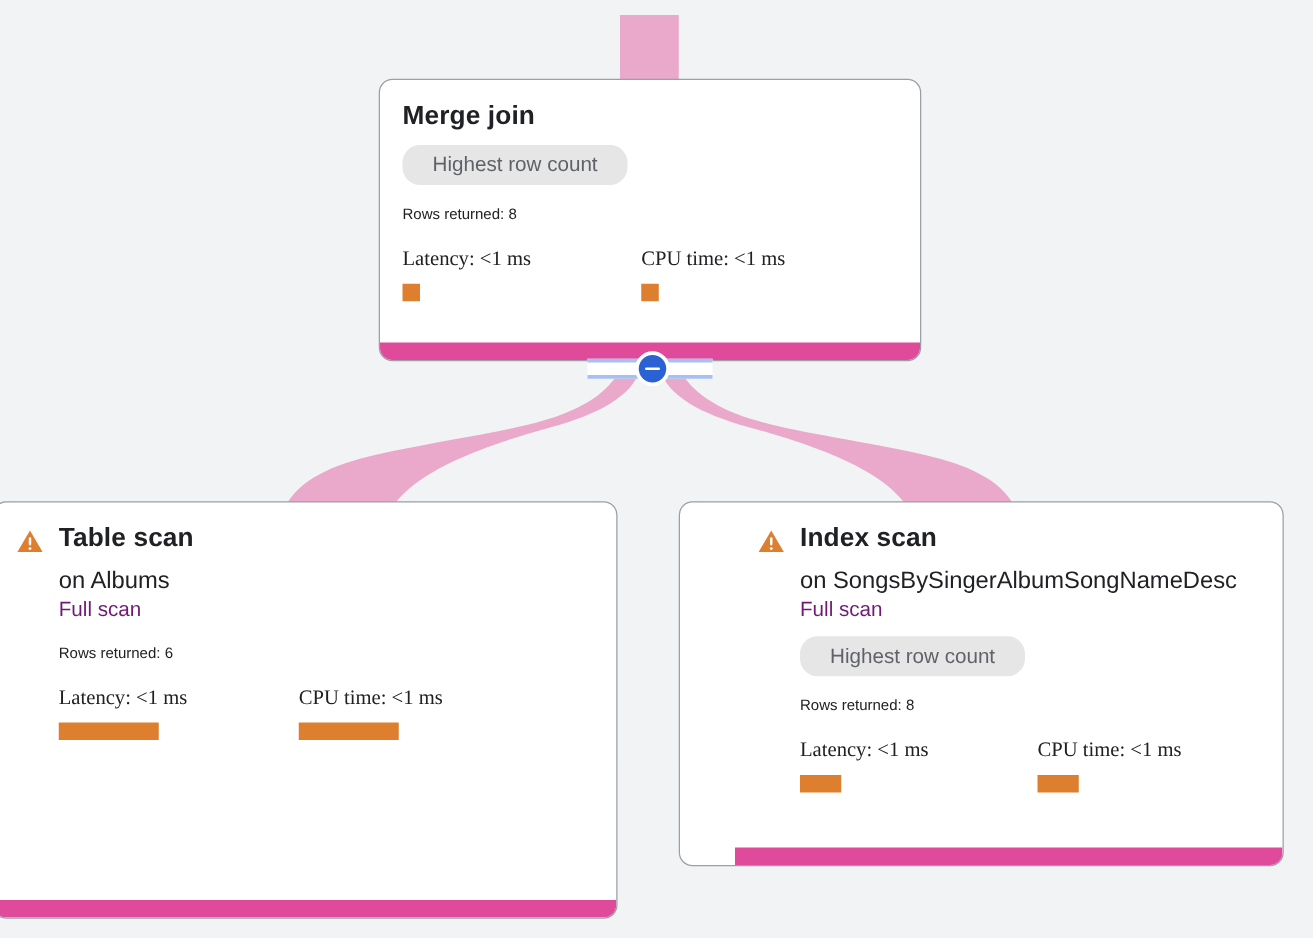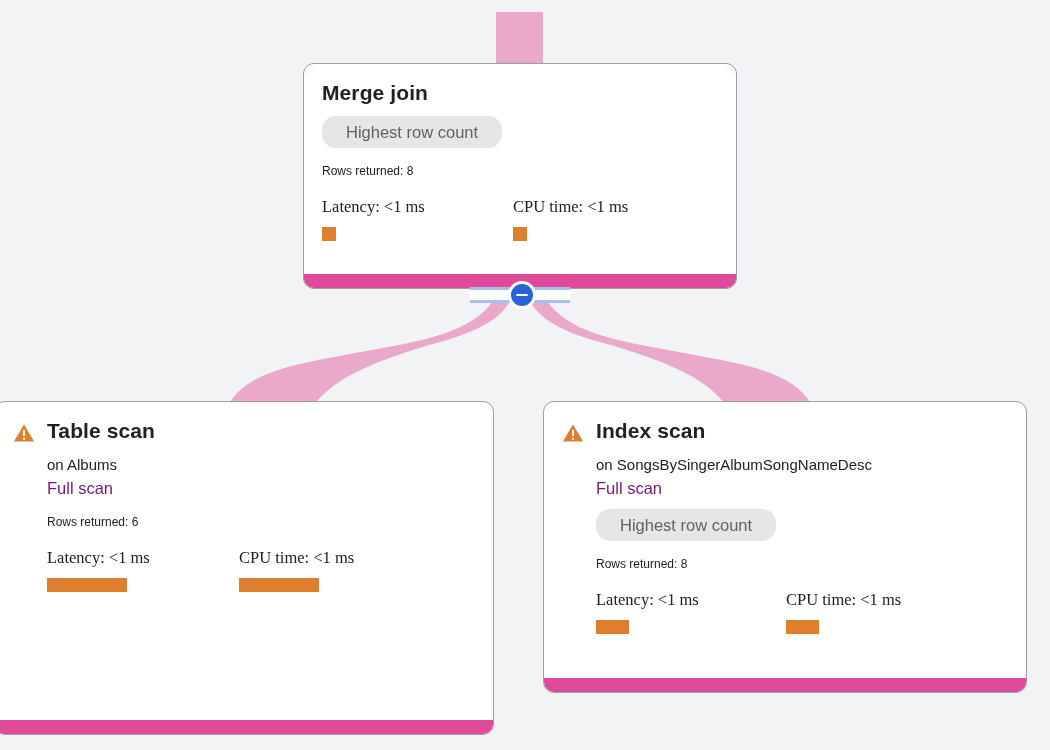--- a/index.html
+++ b/index.html
@@ -76,21 +76,21 @@
     min-width: 0;
   }
   .node-title {
     font-size: 21px;
     font-weight: 700;
     color: #202124;
     line-height: 26px;
     letter-spacing: .1px;
   }
   .node-sub {
-    font-size: 15px;
+    font-size: 19px;
     color: #202124;
     line-height: 24px;
     margin-top: 9px;
     white-space: nowrap;
     text-align: right;
   }
   .node-sub2 {
     font-size: 16.5px;
     color: #701a75;
     line-height: 22px;
@@ -161,21 +161,21 @@
   #node-merge-join .metrics .metric:nth-child(1) { width: 191px; }
 
   #node-table-scan {
     left: -6px;  top: 389px;
     width: 500px; height: 334px;
   }
   #node-table-scan .metrics .metric:nth-child(1) { width: 192px; }
 
   #node-index-scan {
     left: 543px;  top: 389px;
-    width: 484px; height: 292px;
+    width: 484px; height: 292px; padding-left: 44px;
   }
   #node-index-scan .metrics .metric:nth-child(1) { width: 190px; }
 
   
   #collapse-toggle {
     position: absolute;
     left: 470px;
     top: 272px;
     width: 100px;
     height: 22px;

